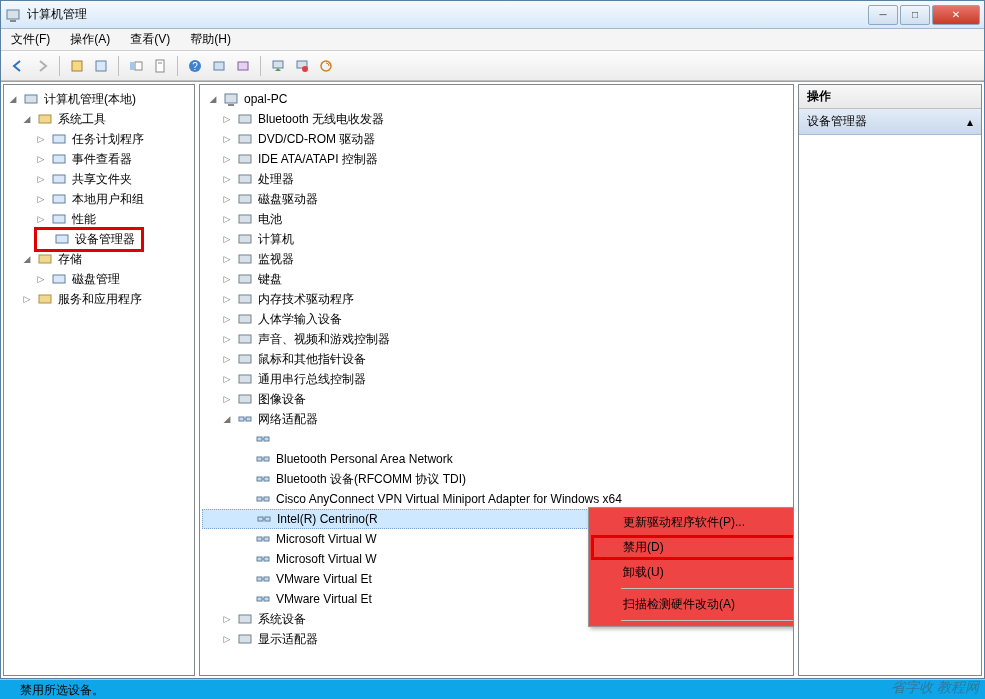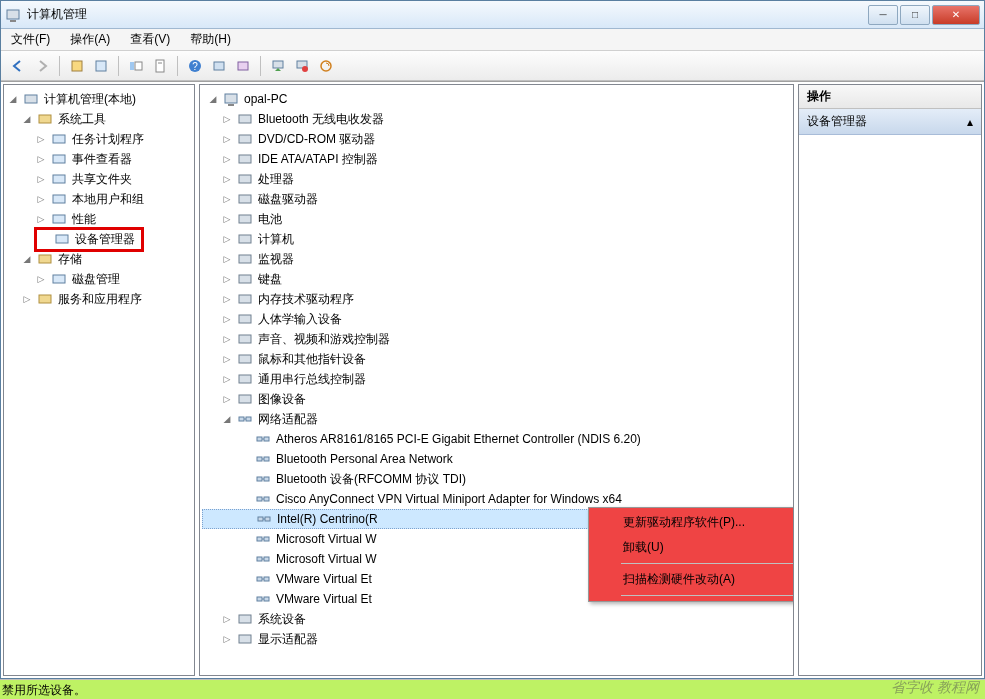--- a/index.html
+++ b/index.html
@@ -39,21 +39,21 @@
 
 .right-pane .rh { background: linear-gradient(#f8f8f8,#e8e8e8); padding: 3px 8px; border-bottom: 1px solid #c0c0c0; font-weight: bold; }
 .right-pane .rh2 { background: linear-gradient(#e4edf8,#c8d8ec); padding: 4px 8px; border-bottom: 1px solid #a8bcd8; display:flex; justify-content: space-between; align-items:center; }
 .right-pane .ri { padding: 6px 24px; display:flex; justify-content: space-between; align-items:center; }
 
 .context-menu { position: absolute; background: #ef4444; border: 1px solid #979797; box-shadow: 2px 2px 4px rgba(0,0,0,0.3); padding: 2px; z-index: 100; width: 220px; }
 .cm-item { padding: 4px 30px 4px 32px; cursor: default; position:relative; }
 .cm-sep { height: 1px; background: #c0c0c0; margin: 3px 2px 3px 30px; }
 .cm-highlight { border: 3px solid #e00000; padding: 1px 27px 1px 29px; }
 
-.status { height: 20px; border-top: 1px solid #c0c0c0; padding: 2px 2px; background:#bef264; }
+.status { height: 20px; border-top: 1px solid #c0c0c0; padding: 2px 20px; background:#0ea5e9; }
 
 .watermark { position: absolute; right: 6px; bottom: 2px; color: rgba(80,80,80,0.5); font-size: 14px; font-style: italic; pointer-events:none; }
 
 svg { display: block; }
 </style>
 </head>
 <body>
 
 <div class="window">
 
@@ -451,21 +451,20 @@
             <div class="tree-node">
               <span class="indent" style="width:36px"></span>
               <span class="expander none">·</span>
               <span class="node-icon">
                 <svg width="16" height="16">
                   <rect x="2" y="6" width="5" height="4" fill="#c8d8e8" stroke="#6080a0"></rect>
                   <rect x="9" y="6" width="5" height="4" fill="#c8d8e8" stroke="#6080a0"></rect>
                   <line x1="7" y1="8" x2="9" y2="8" stroke="#6080a0"></line>
                 </svg>
               </span>
-              <span class="node-label">Atheros AR8161/8165 PCI-E Gigabit Ethernet Controller (NDIS 6.20)</span>
             </div>
             <div class="tree-node">
               <span class="indent" style="width:36px"></span>
               <span class="expander none">·</span>
               <span class="node-icon">
                 <svg width="16" height="16">
                   <rect x="2" y="6" width="5" height="4" fill="#c8d8e8" stroke="#6080a0"></rect>
                   <rect x="9" y="6" width="5" height="4" fill="#c8d8e8" stroke="#6080a0"></rect>
                   <line x1="7" y1="8" x2="9" y2="8" stroke="#6080a0"></line>
                 </svg>
@@ -575,20 +574,21 @@
                 </svg>
               </span>
               <span class="node-label">显示适配器</span>
             </div>
           </div>
       </div>
 
       <div class="context-menu" style="left:388px; top:422px;">
         <div id="cm-items">
             <div class="cm-item">更新驱动程序软件(P)...</div>
+            <div class="cm-item cm-highlight">禁用(D)</div>
             <div class="cm-item">卸载(U)</div>
             <div class="cm-sep"></div>
             <div class="cm-item">扫描检测硬件改动(A)</div>
             <div class="cm-sep"></div>
           </div>
       </div>
     </div>
 
     <div class="pane right-pane">
       <div class="rh">操作</div>

